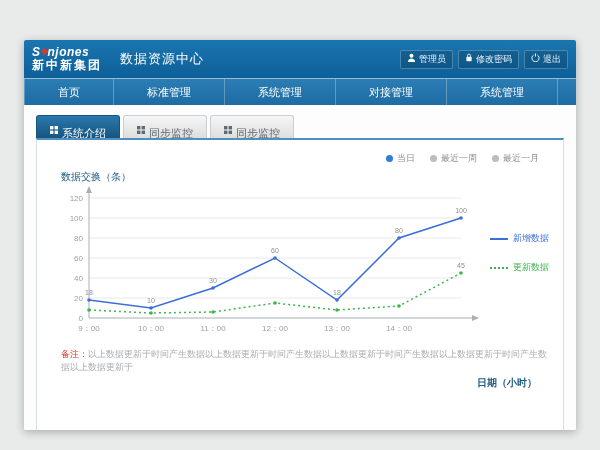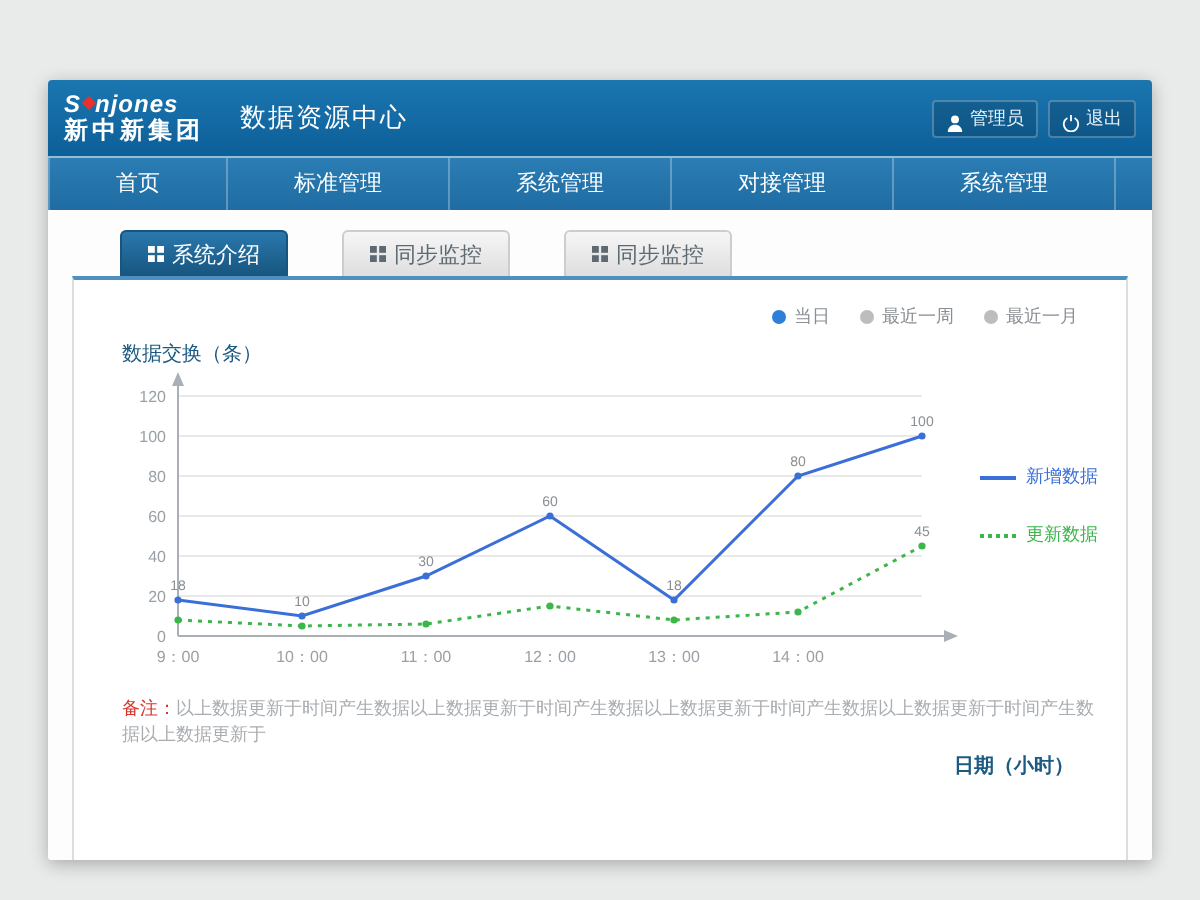--- a/index.html
+++ b/index.html
@@ -19,42 +19,42 @@
     height:38px; background:linear-gradient(180deg,#1b76b0 0%,#0d5f99 100%);
     display:flex; align-items:center; padding:0 8px; color:#fff;
   }
   .logo { display:flex; flex-direction:column; line-height:1.05; margin-right:12px; }
   .logo-top { font-size:12px; font-style:italic; font-weight:bold; letter-spacing:.5px; display:flex; align-items:center; }
   .logo-star { display:inline-block; width:5px; height:5px; background:#e8312b; transform:rotate(45deg); margin:0 1px 3px 1px; }
   .logo-sub { font-size:12px; font-weight:bold; letter-spacing:2px;font-family:Liberation Serif, serif; }
   .app-title { font-size:13px; margin-left:6px; letter-spacing:1px; }
   .hdr-right { margin-left:auto; display:flex; gap:5px; }
   .hdr-btn {
-    display:flex; align-items:flex-end; gap:3px; font-size:9px; color:#eaf3fa;
+    display:flex; align-items:flex-start; gap:3px; font-size:9px; color:#eaf3fa;
     background:rgba(0,0,0,.14); border:1px solid rgba(255,255,255,.25);
     border-radius:2px; padding:2px 6px; cursor:pointer;
   }
   
   .nav {
     height:27px; background:linear-gradient(180deg,#2b7db3 0%,#1e6ca3 100%);
     border-top:1px solid rgba(255,255,255,.55);
     display:flex; color:#fff; font-size:11px;
   }
   .nav-item {
     line-height:26px; padding:0 33px; cursor:pointer;
     border-right:1px solid rgba(255,255,255,.28);
   }
   .nav-item:first-child { border-left:1px solid rgba(255,255,255,.28); }
   
   .content { height:325px; background:#fdfdfd; padding-top:10px; }
   .tab-strip { display:flex; gap:3px; margin:0 12px; height:23px; }
   .tab {
-    display:flex; align-items:center; gap:4px; padding:0 13px; font-size:11px;
+    display:flex; gap:4px; padding:10px 13px; font-size:11px;
     background:linear-gradient(180deg,#f6f6f6,#dedede); color:#5e6a72;
-    border:1px solid #c9ced2; border-bottom:none; border-radius:3px 3px 0 0; cursor:pointer;margin-left:24px;
+    border:1px solid #c9ced2; border-bottom:none; border-radius:3px 3px 0 0; cursor:pointer;
   }
   .tab.active {
     background:linear-gradient(180deg,#2a78ad,#17557f); color:#fff; border-color:#17557f;
   }
   .panel {
     margin:0 12px; height:314px; background:#fff;
     border:1px solid #d9dee1; border-top:2px solid #4d8fbe; position:relative;
   }
   
   .filters { position:absolute; top:12px; right:24px; display:flex; gap:15px; }
@@ -87,20 +87,27 @@
       <span class="logo-sub">新中新集团</span>
     </div>
     <span class="app-title">数据资源中心</span>
     <div class="hdr-right">
       <div class="hdr-btn">
         <svg width="9" height="9" viewBox="0 0 10 10">
             <circle cx="5" cy="3" r="2.2" fill="#fff"></circle>
             <path d="M1 10c0-2.5 1.8-4 4-4s4 1.5 4 4z" fill="#fff"></path>
           </svg>
         <span>管理员</span>
+      </div>
+      <div class="hdr-btn">
+        <svg width="8" height="9" viewBox="0 0 10 12">
+            <rect x="1.5" y="5" width="7" height="6" rx="1" fill="#fff"></rect>
+            <path d="M3 5V3.5a2 2 0 0 1 4 0V5" stroke="#fff" stroke-width="1.2" fill="none"></path>
+          </svg>
+        <span>修改密码</span>
       </div>
       <div class="hdr-btn">
         <svg width="9" height="9" viewBox="0 0 10 10">
             <path d="M3 2.2a4 4 0 1 0 4 0" stroke="#fff" fill="none"></path>
             <line x1="5" y1="0.5" x2="5" y2="4" stroke="#fff"></line>
           </svg>
         <span>退出</span>
       </div>
     </div>
   </div>

